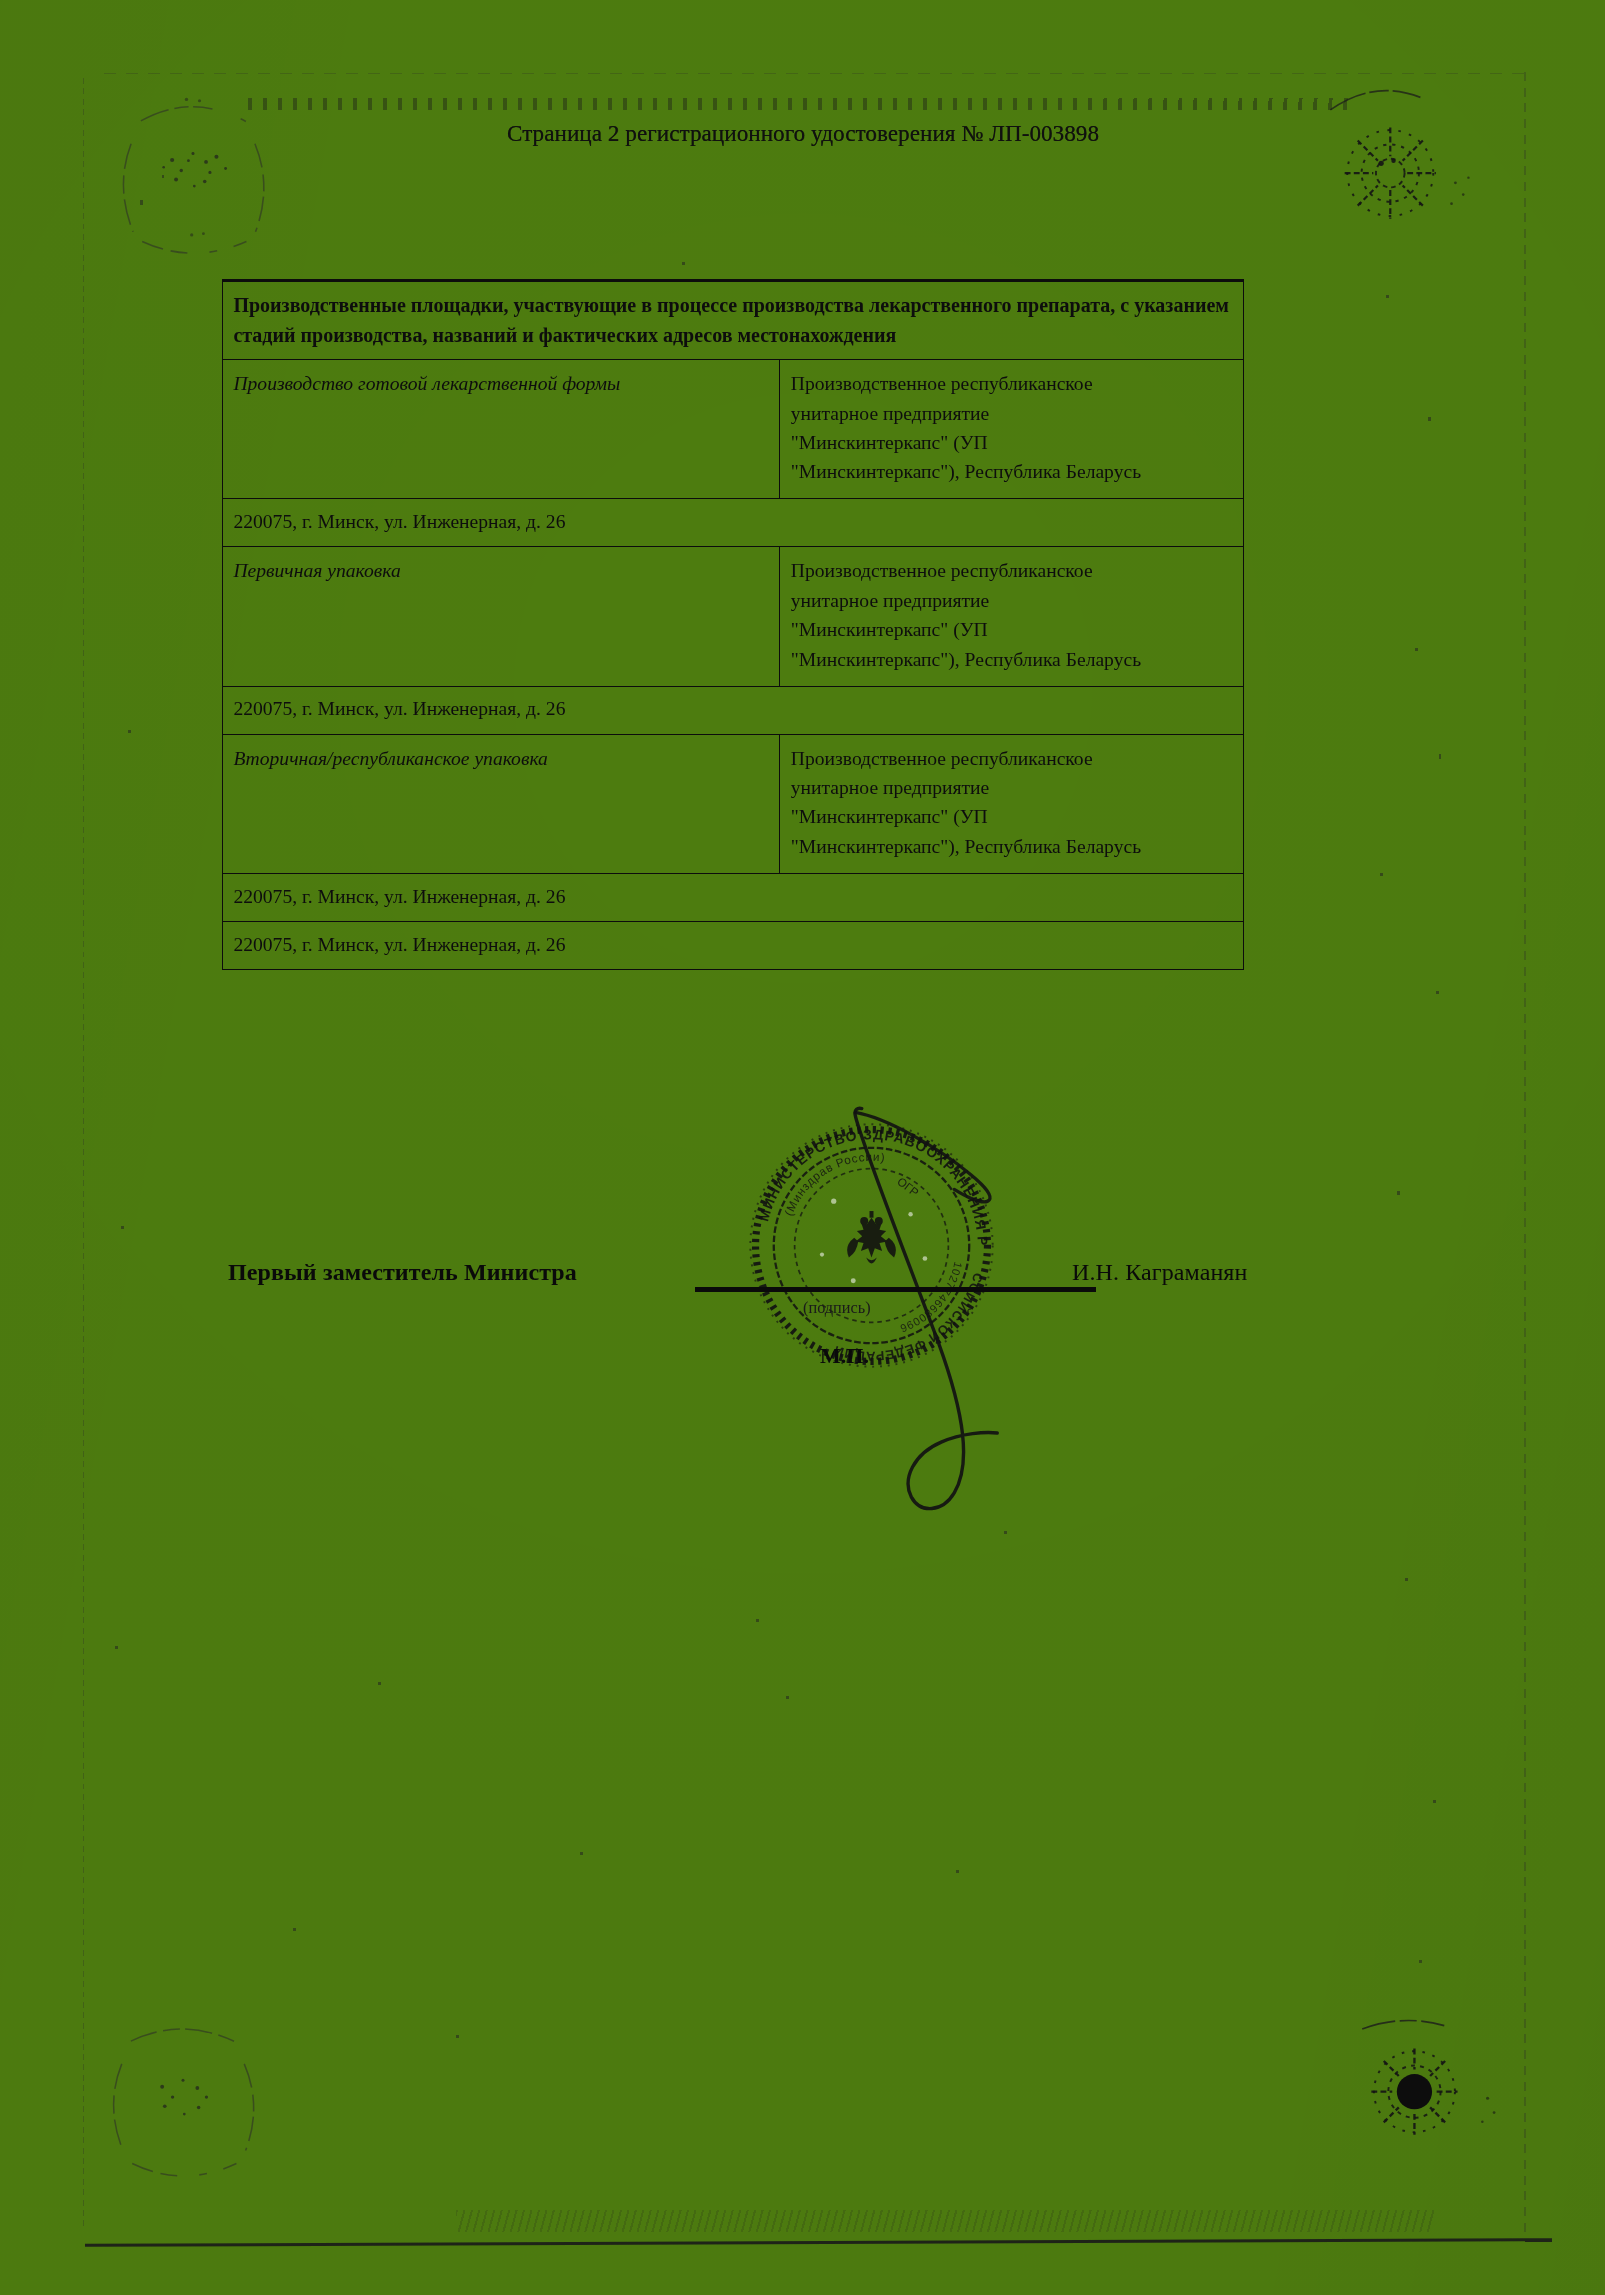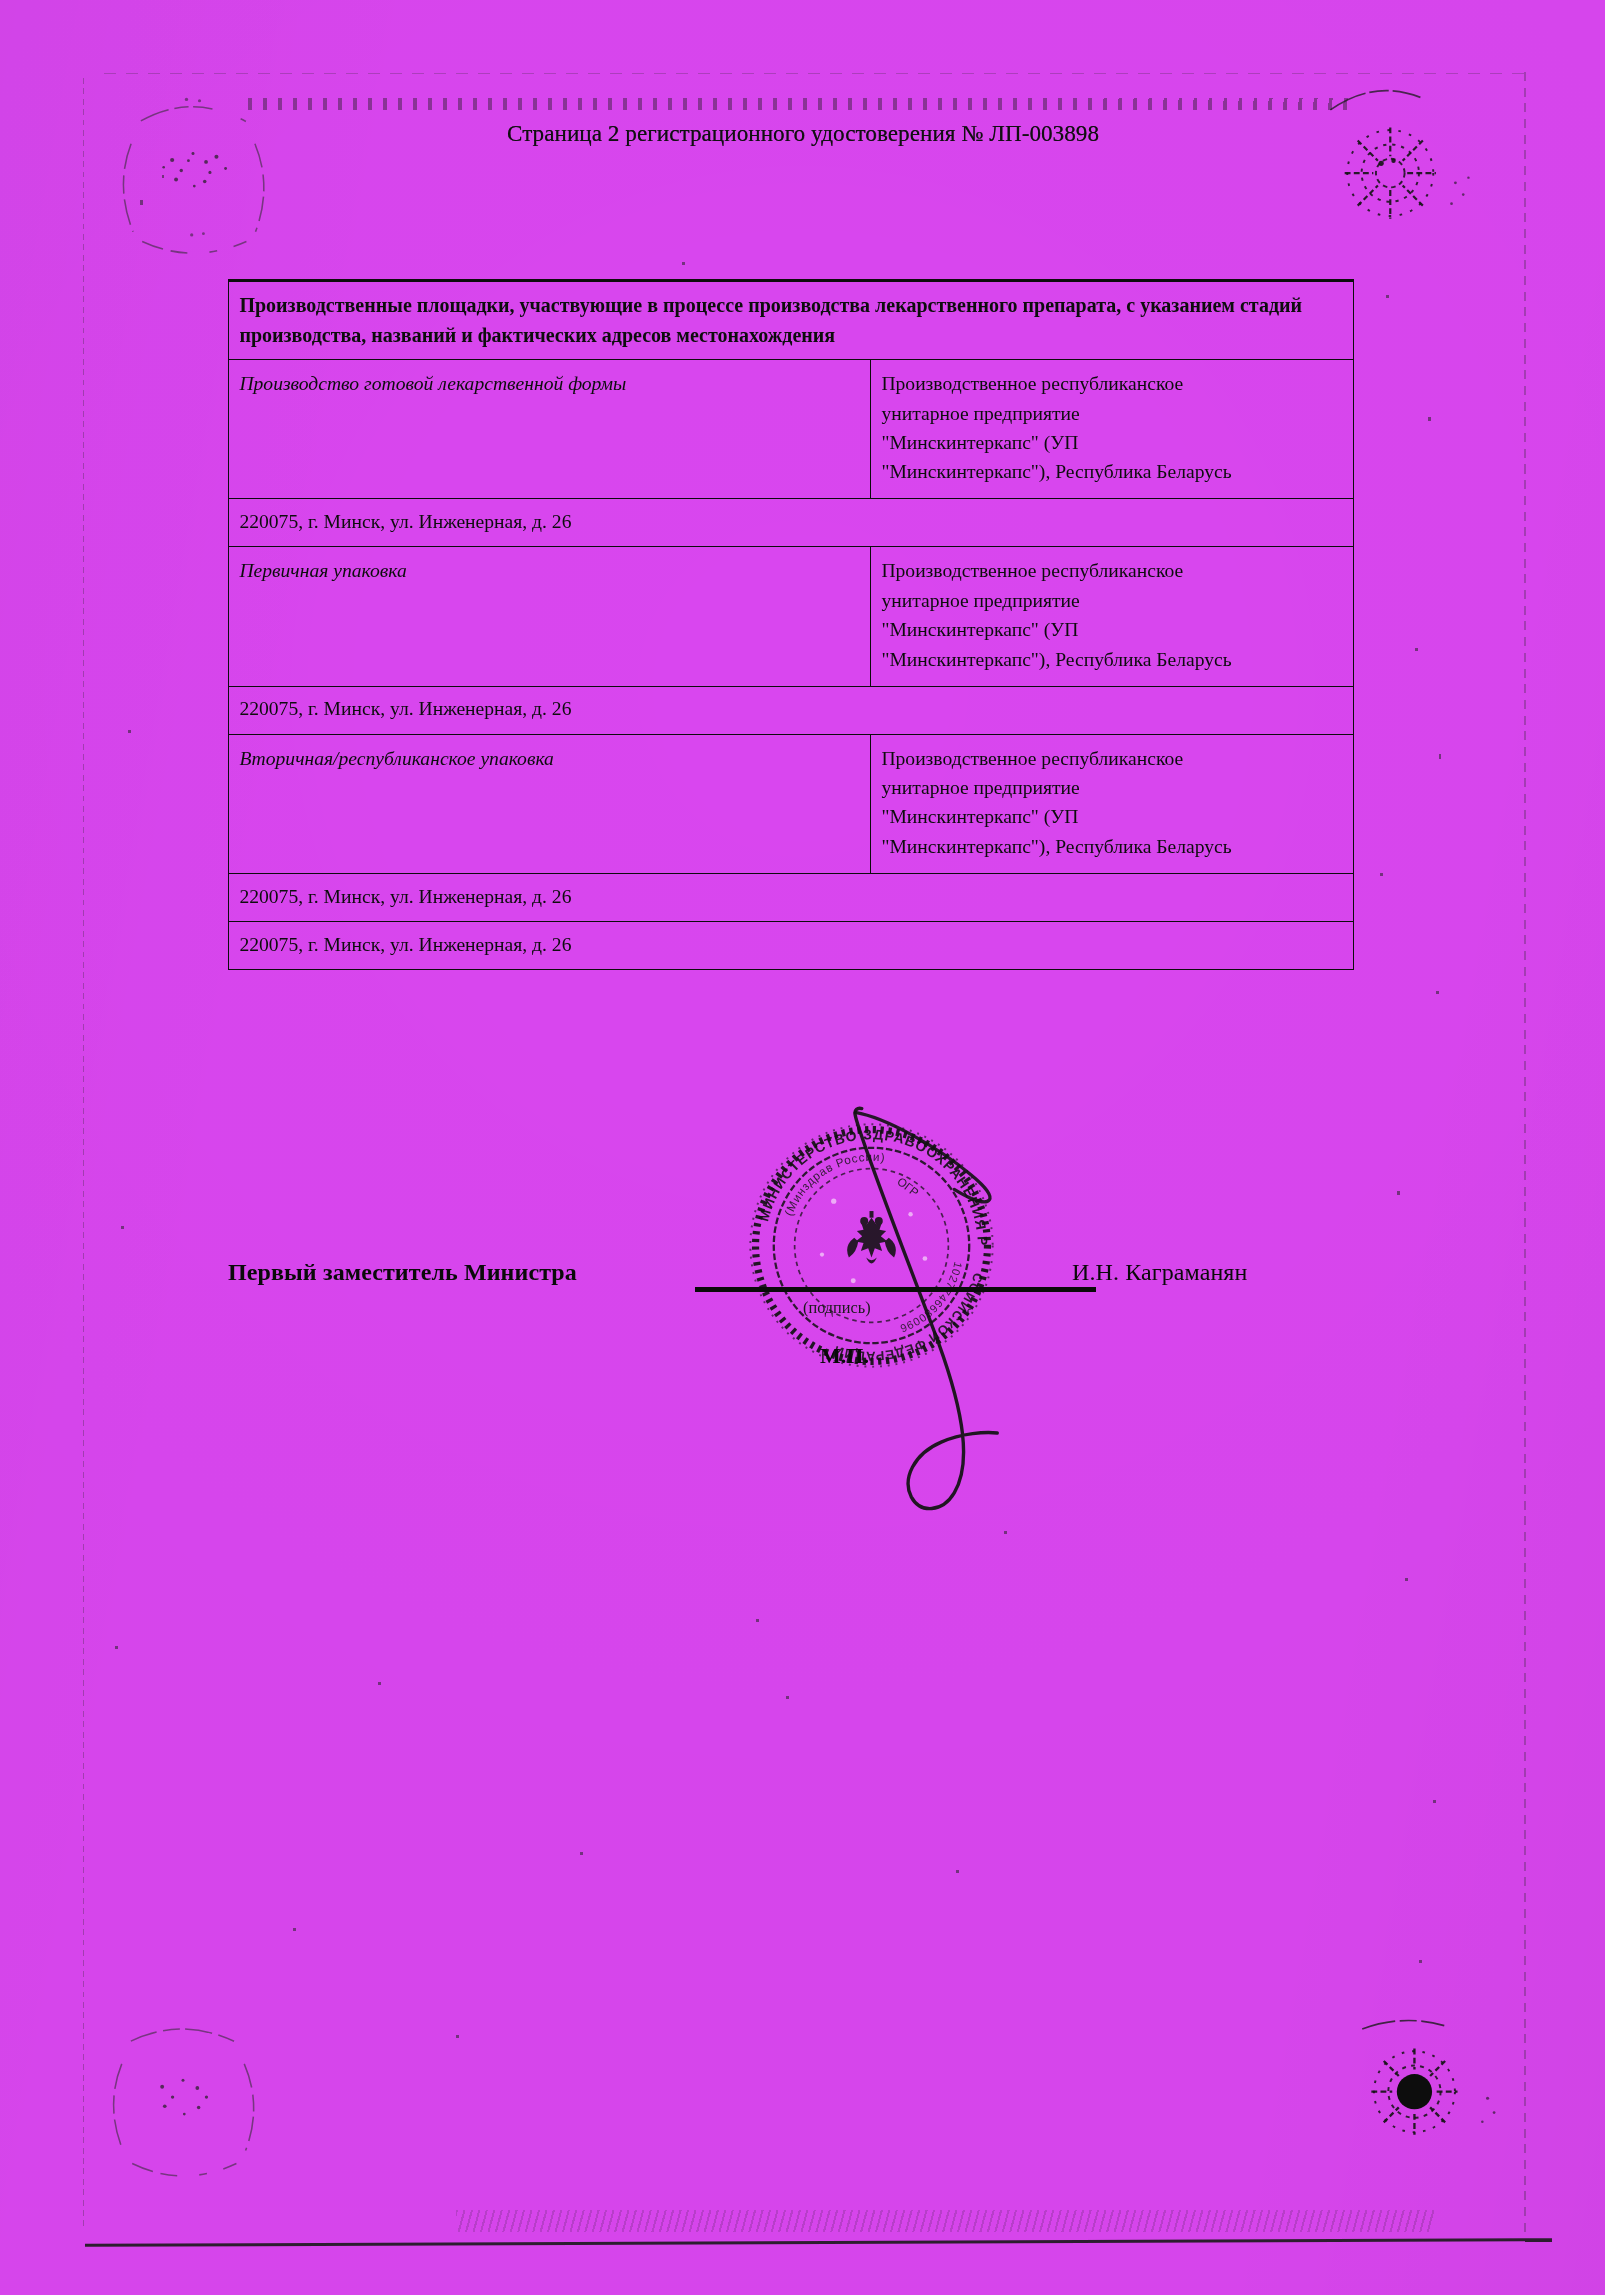--- a/index.html
+++ b/index.html
@@ -10,21 +10,21 @@
     background: #f2f0ed;
     font-family: "Liberation Serif", serif;
     position: relative;
     overflow: hidden;
   }
 
   
   #page {
     position: absolute;
     inset: 0;
-    background: #d946ef;
+    background: #4d7c0f;
     overflow: hidden;
     padding-left: 8px;
   }
 
   
   #scan-wash {
     position: absolute;
     inset: 0;
     background:
       radial-gradient(ellipse 70% 50% at 50% 30%, rgba(0,0,0,0.0) 0%, rgba(0,0,0,0.015) 100%),
@@ -109,23 +109,23 @@
     width: 1109px; height: 11.7px;
     background: repeating-linear-gradient(92deg,
         rgba(25,25,25,0.55) 0px, rgba(25,25,25,0.55) 3.9px,
         rgba(25,25,25,0) 3.9px, rgba(25,25,25,0) 15px);
     opacity: 0.75;
   }
 
   
   #facility-table {
     position: absolute;
-    left: 228px;
+    left: 222px;
     top: 279px;
-    width: 1126px;
+    width: 1022px;
     border-collapse: collapse;
   }
   #facility-table td {
     border: 1.6px solid #0c0c0c;
     padding: 9px 10.4px 11.7px 10.4px;
     vertical-align: top;
     font-family: "Liberation Serif", serif;
     font-size: 19.6px;
     line-height: 1.50;
     color: #0d0d0d;

